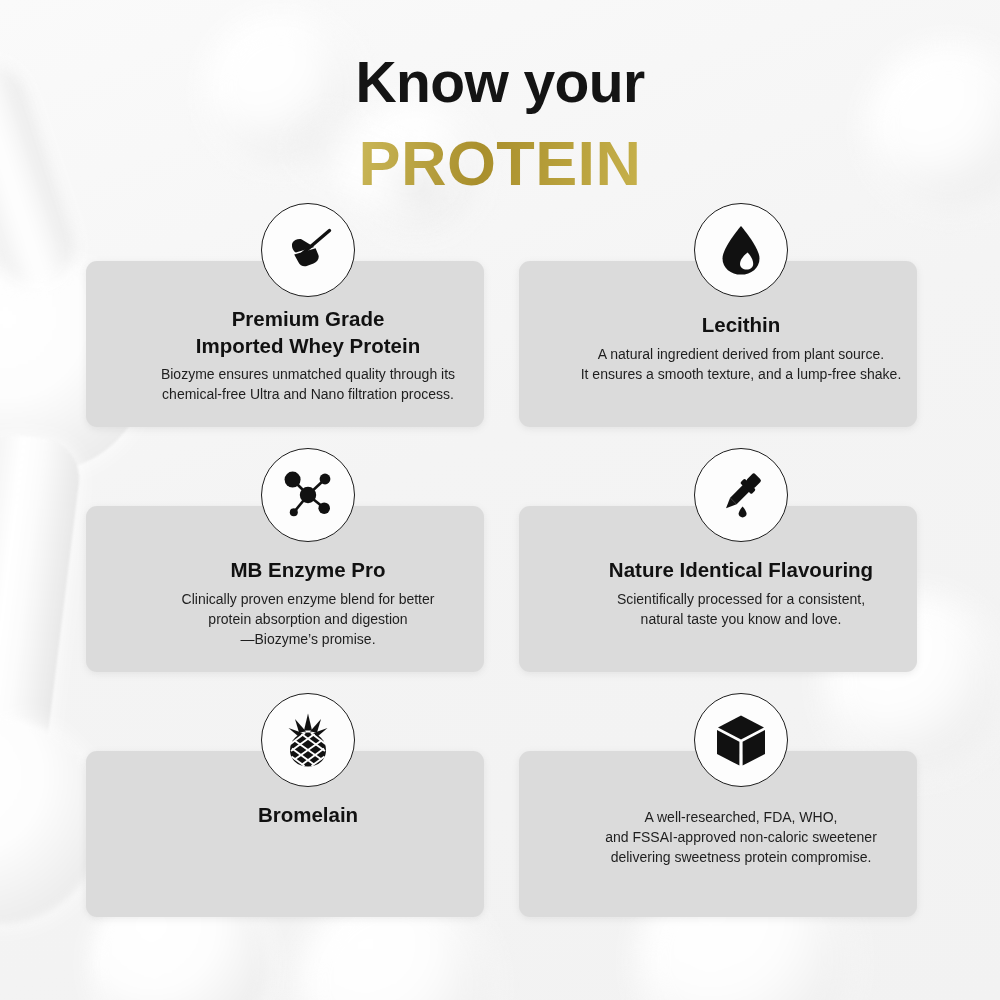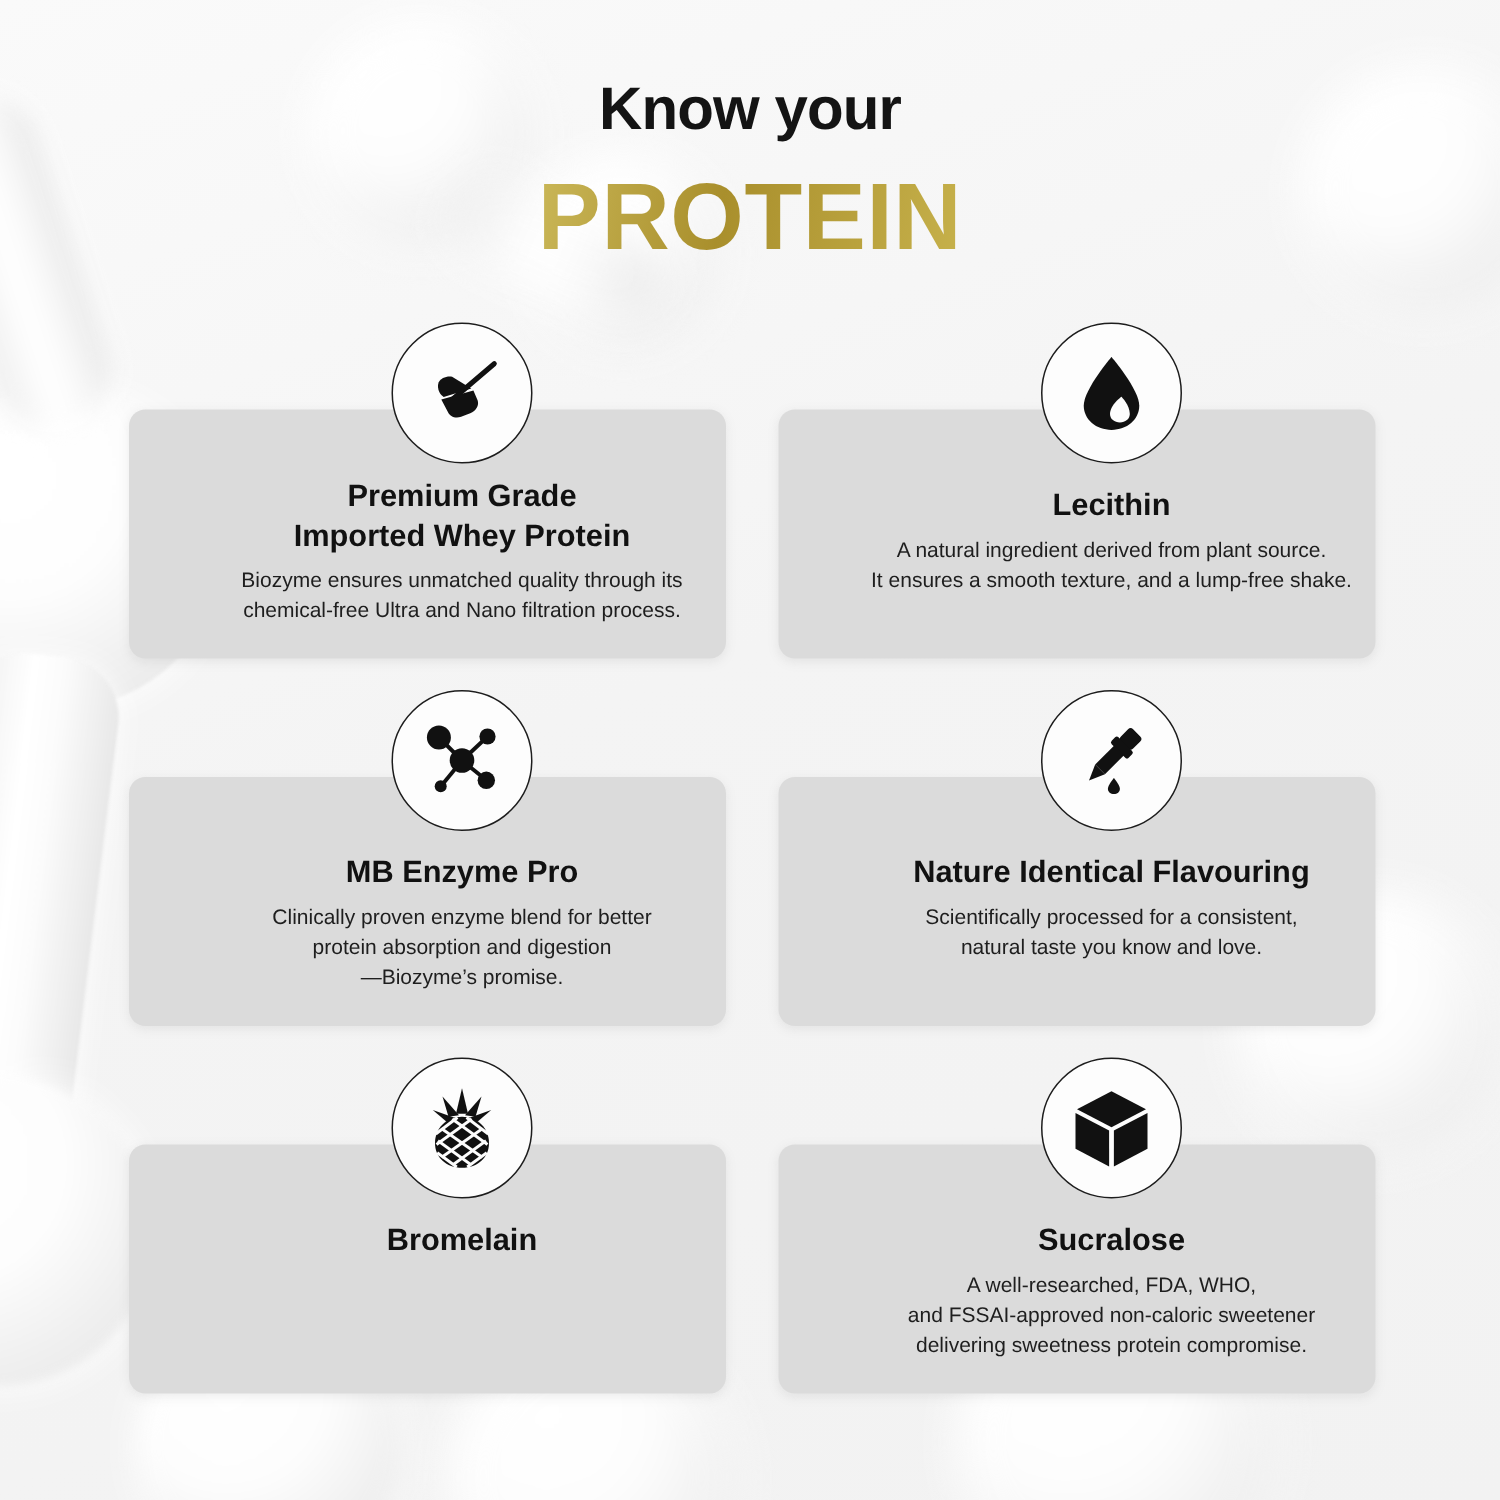--- a/index.html
+++ b/index.html
@@ -49,21 +49,21 @@
 
   
   .title-block {
     position: absolute;
     left: 0;
     right: 0;
     top: 52px;
     text-align: center;
   }
   .title-line1 {
-    font-size: 40px;
+    font-size: 57px;
     font-weight: bold;
     color: #141414;
     letter-spacing: -0.6px;
     line-height: 1.06;
   }
   .title-line2 {
     font-size: 63px;
     font-weight: bold;
     letter-spacing: 0.4px;
     line-height: 1.1;
@@ -88,21 +88,21 @@
     left: 86px;
     top: 203px;
     width: 832px;
   }
   .row {
     position: relative;
     height: 245px;
   }
   .cell {
     position: absolute;
-    top: 12px;
+    top: 0;
     width: 444px;
     height: 224px;
   }
   .cell.left  { left: 0; }
   .cell.right { left: 433px; }
 
   .card {
     position: absolute;
     left: 0;
     top: 58px;
@@ -304,21 +304,20 @@
       <div class="cell right t-single">
         <div class="card"></div>
         <div class="icon-badge">
           <svg width="54" height="56" viewBox="0 0 54 56" fill="none">
             <path d="M27 3.5 L50 15.5 L27 27.5 L4 15.5 Z" fill="#111"></path>
             <path d="M3.0 18.0 L25.4 29.7 L25.4 53.6 L3.0 41.9 Z" fill="#111"></path>
             <path d="M51.0 18.0 L28.6 29.7 L28.6 53.6 L51.0 41.9 Z" fill="#111"></path>
           </svg>
         </div>
         <div class="card-text">
-          <div class="card-title">Sucralose</div>
           <div class="card-desc">A well-researched, FDA, WHO,
 and FSSAI-approved non-caloric sweetener
 delivering sweetness protein compromise.</div>
         </div>
       </div>
     </div>
 
   </div>
 </div>
 

